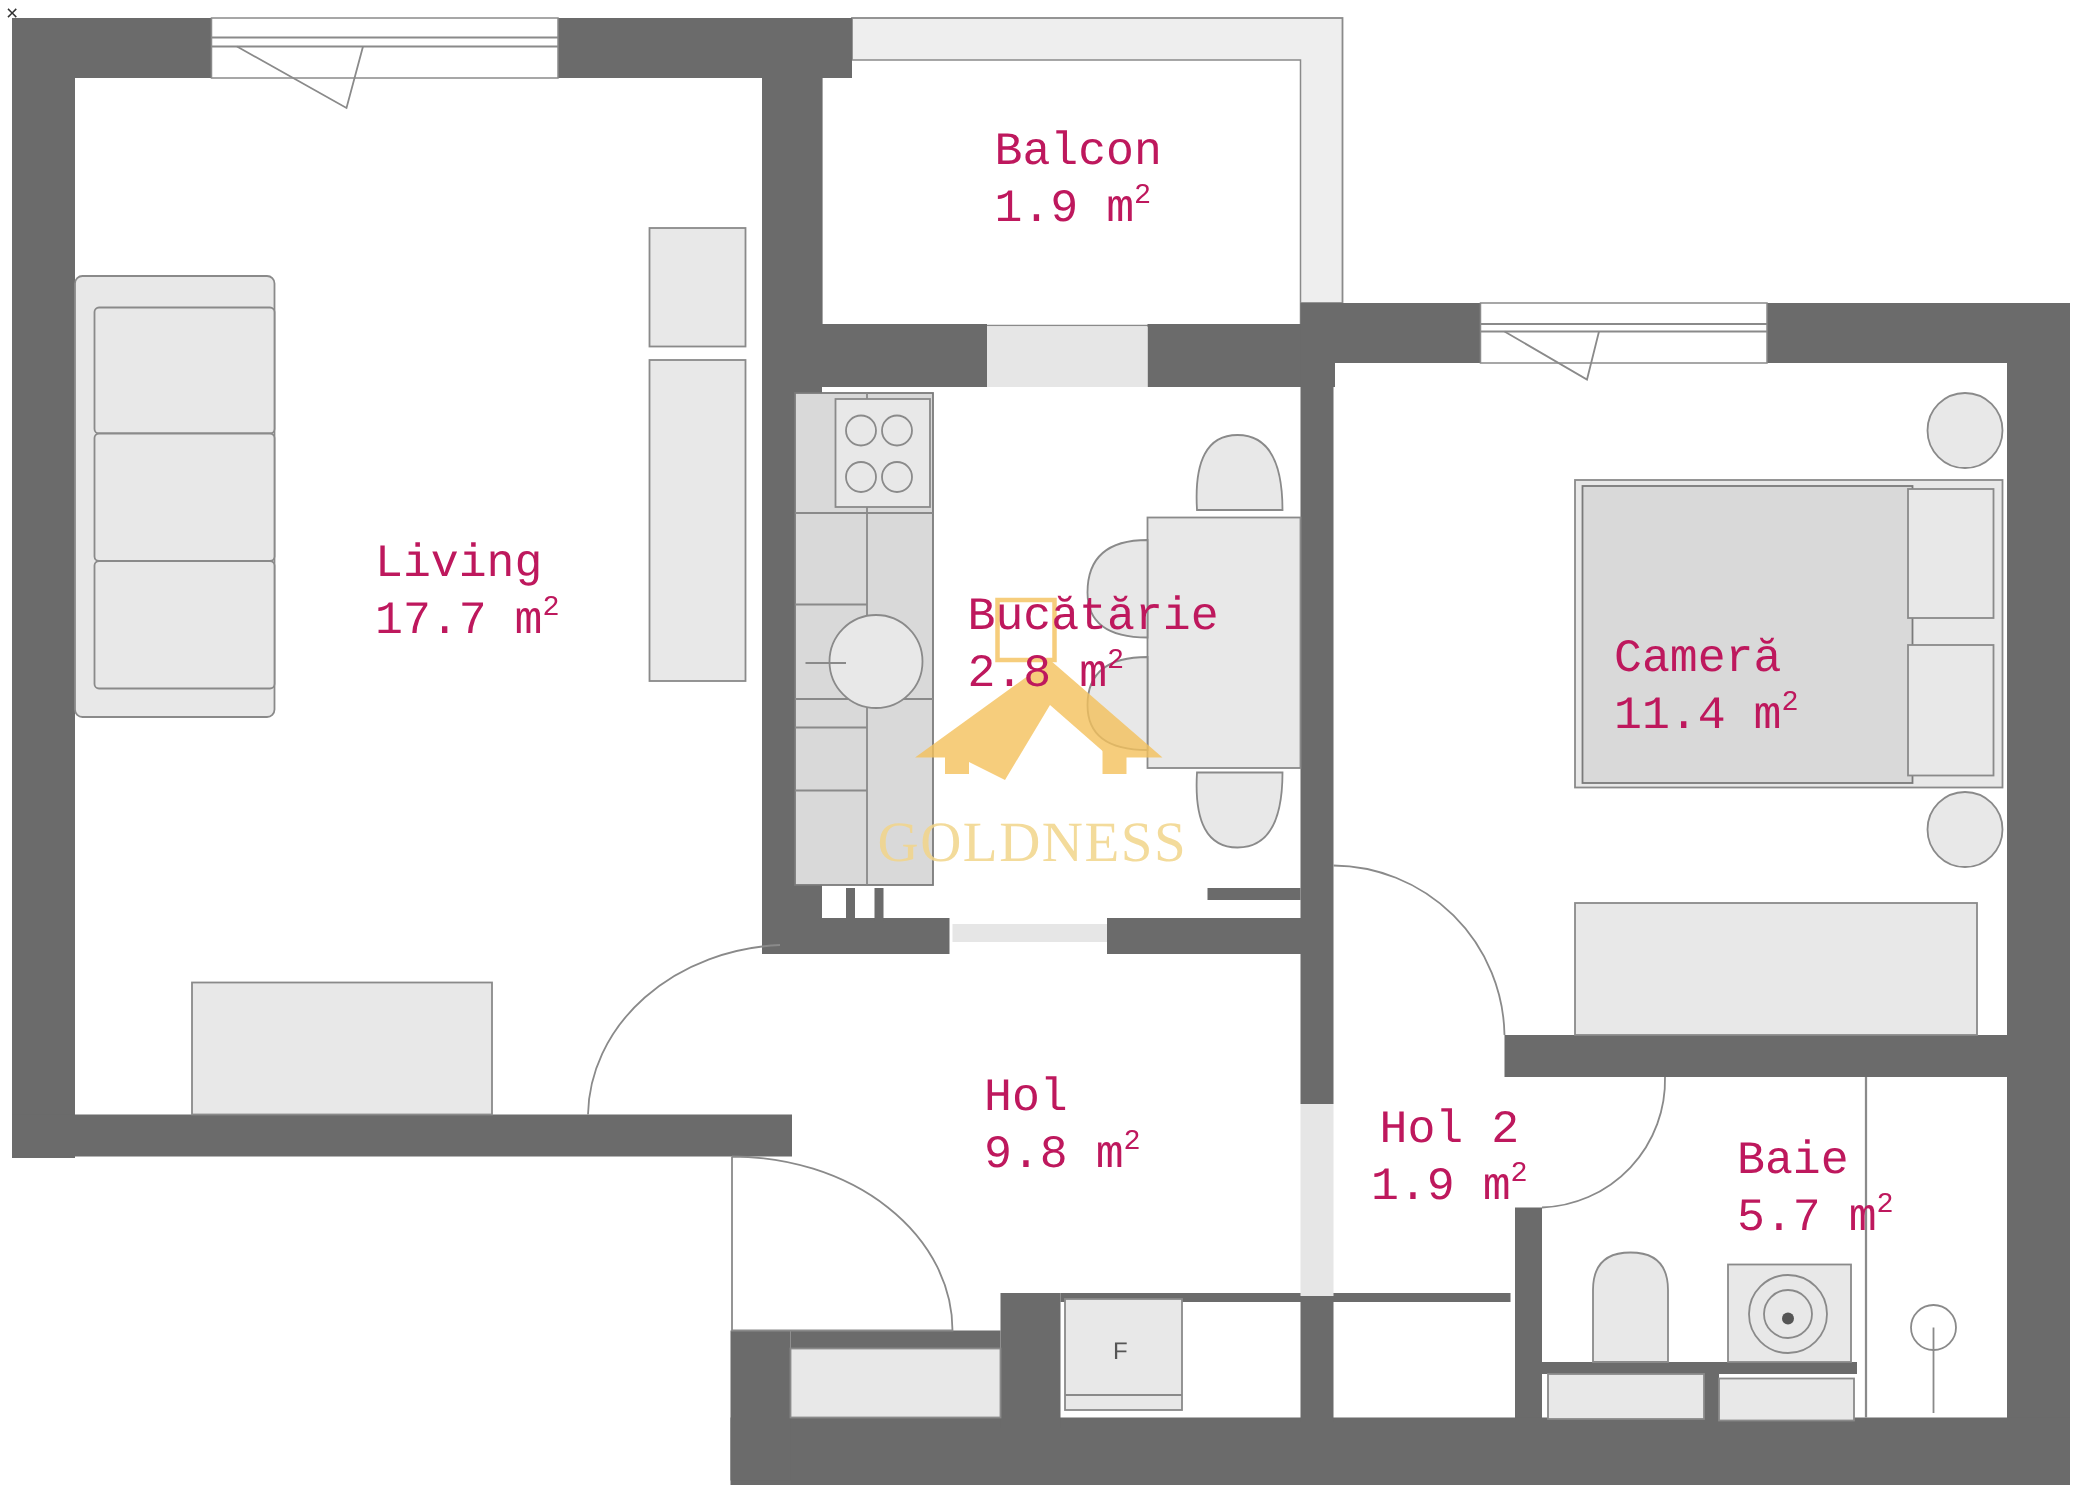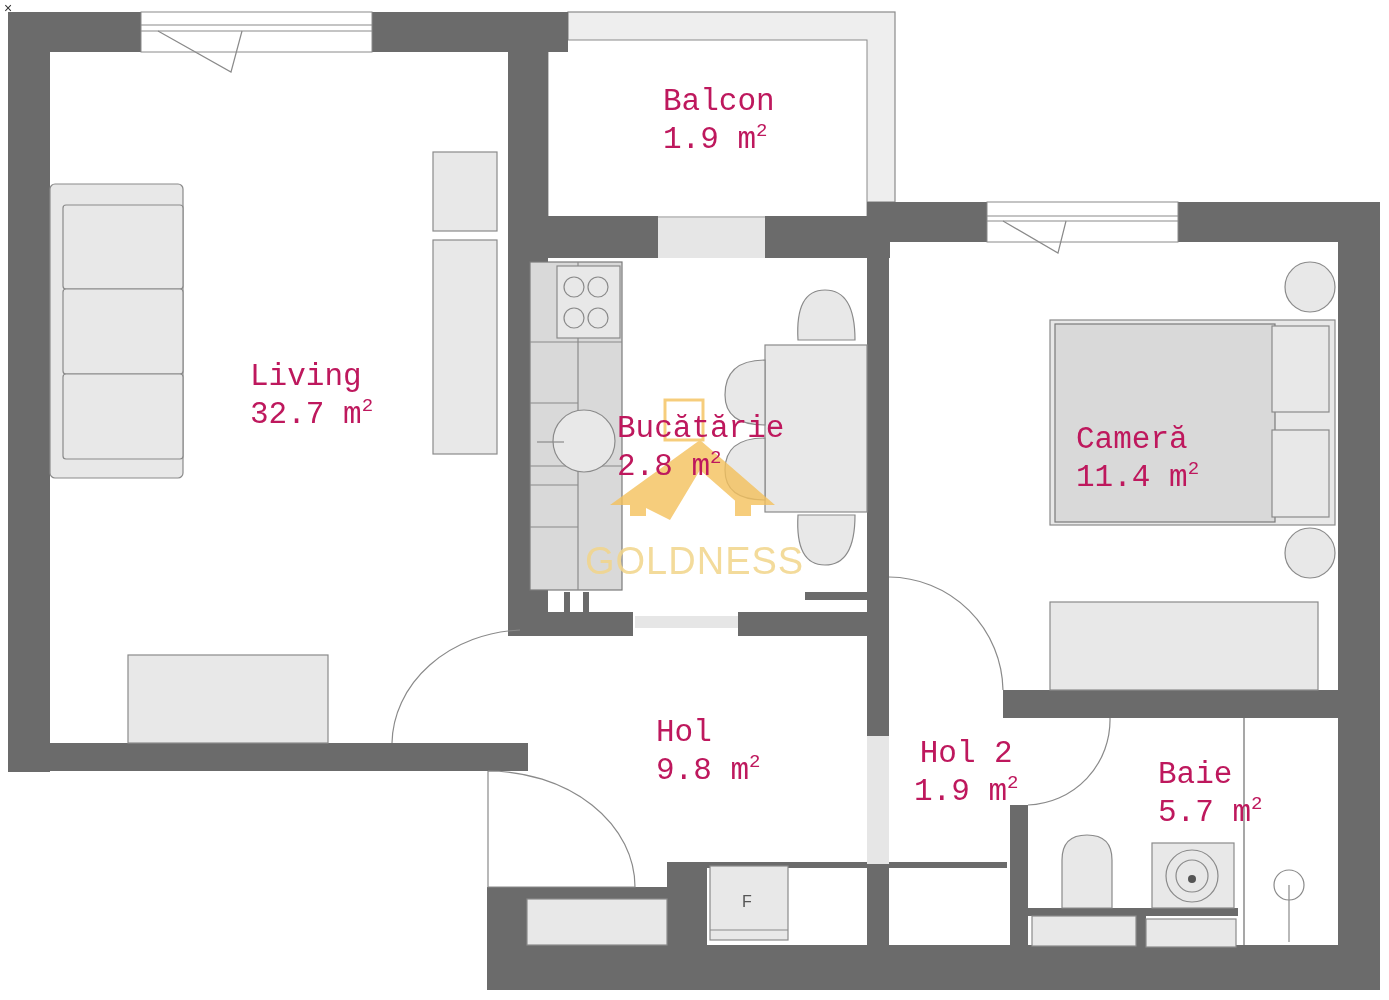--- a/index.html
+++ b/index.html
@@ -5,21 +5,21 @@
   html, body { margin: 0; padding: 0; background: #ffffff; }
   body { width: 1389px; height: 1000px; position: relative; overflow: hidden; font-family: "Liberation Sans", "DejaVu Sans", sans-serif; }
   #plan { position: absolute; left: 0; top: 0; width: 1389px; height: 1000px; }
   .wall { fill: #6b6b6b; }
   .furn { fill: #e8e8e8; stroke: #8a8a8a; stroke-width: 1.2; }
   .furn-d { fill: #d9d9d9; stroke: #7a7a7a; stroke-width: 1.2; }
   .line { fill: none; stroke: #8a8a8a; stroke-width: 1.2; }
   .opening { fill: #e6e6e6; }
   .room-label { position: absolute; color: #be185d; font-size: 31px; line-height: 38px; white-space: nowrap; font-family: Liberation Mono, monospace; }
   .room-label sup { font-size: 19px; vertical-align: 12px; line-height: 0; }
-  .watermark { position: absolute; left: 585px; top: 540px; color: #f2d58a; font-family: Liberation Sans, sans-serif; font-size: 38px; letter-spacing: 1px; opacity: 0.85; }
+  .watermark { position: absolute; left: 585px; top: 540px; color: #f2d58a; font-family: Liberation Serif, serif; font-size: 38px; letter-spacing: 1px; opacity: 0.85; }
   .fridge-label { position: absolute; left: 742px; top: 893px; color: #555; font-size: 16px; }
   .corner-mark { position: absolute; left: 4px; top: 0px; color: #333; font-size: 14px; }
 </style>
 </head>
 <body>
 
 <svg id="plan" viewBox="0 0 1389 1000" xmlns="http://www.w3.org/2000/svg">
 
   <g>
     <rect x="568" y="12" width="327" height="190" fill="#eeeeee" stroke="#8a8a8a" stroke-width="1.2"></rect>
@@ -157,29 +157,29 @@
   </g>
 </svg>
 
 <span class="corner-mark">×</span>
 
 <div class="watermark">GOLDNESS</div>
 <div class="fridge-label">F</div>
 
 <div class="room-label" style="left:250px; top:358px;">
   <div>Living</div>
-  <div><span>32.7</span> <span>m</span><sup>2</sup></div>
+  <div><span>17.7</span> <span>m</span><sup>2</sup></div>
 </div>
 
 <div class="room-label" style="left:663px; top:83px;">
   <div>Balcon</div>
   <div><span>1.9</span> <span>m</span><sup>2</sup></div>
 </div>
 
-<div class="room-label" style="left:617px; top:393px;margin-top:17px;">
+<div class="room-label" style="left:645px; top:393px;">
   <div>Bucătărie</div>
   <div><span>2.8</span> <span>m</span><sup>2</sup></div>
 </div>
 
 <div class="room-label" style="left:1076px; top:421px;">
   <div>Cameră</div>
   <div><span>11.4</span> <span>m</span><sup>2</sup></div>
 </div>
 
 <div class="room-label" style="left:656px; top:714px;">

